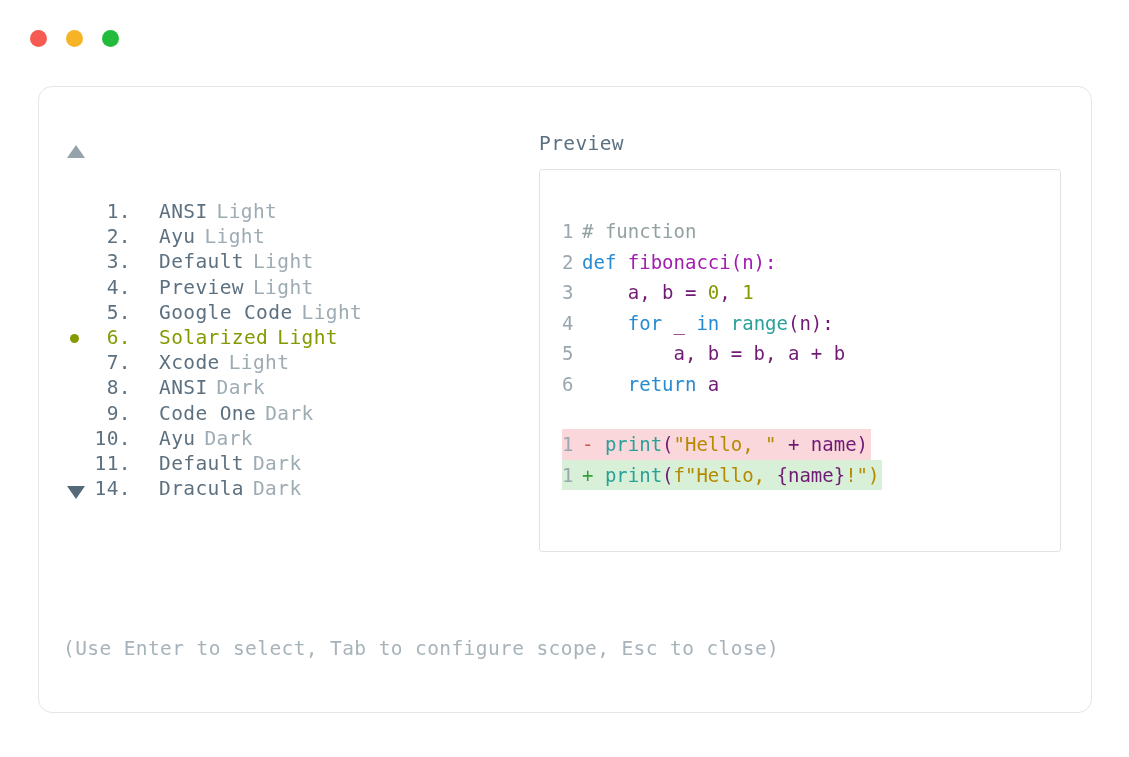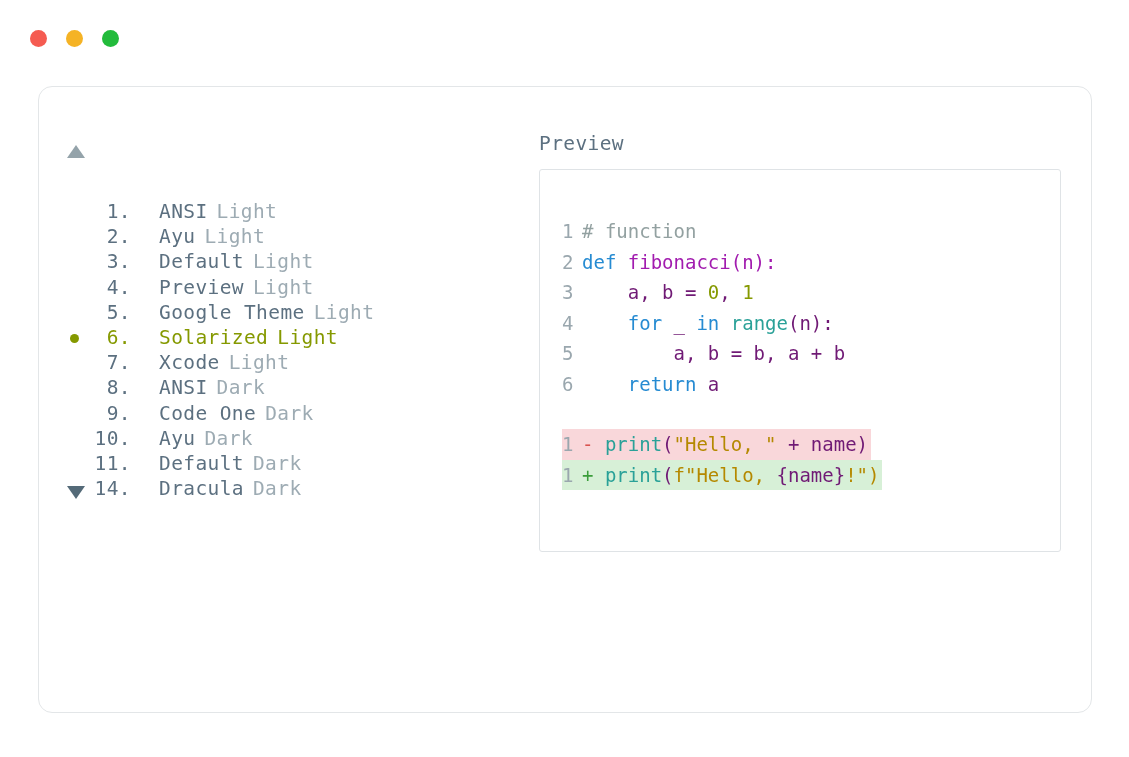--- a/index.html
+++ b/index.html
@@ -213,21 +213,21 @@
     <div class="col-left">
 
 
       <div class="arrow arrow-up"></div>
 
       <div class="theme-list" id="theme-list">
           <div class="theme-row"><span class="row-bullet"></span><span class="row-index">1.</span><span class="row-name">ANSI</span><span class="row-variant">Light</span></div>
           <div class="theme-row"><span class="row-bullet"></span><span class="row-index">2.</span><span class="row-name">Ayu</span><span class="row-variant">Light</span></div>
           <div class="theme-row"><span class="row-bullet"></span><span class="row-index">3.</span><span class="row-name">Default</span><span class="row-variant">Light</span></div>
           <div class="theme-row"><span class="row-bullet"></span><span class="row-index">4.</span><span class="row-name">Preview</span><span class="row-variant">Light</span></div>
-          <div class="theme-row"><span class="row-bullet"></span><span class="row-index">5.</span><span class="row-name">Google Theme</span><span class="row-variant">Light</span></div>
+          <div class="theme-row"><span class="row-bullet"></span><span class="row-index">5.</span><span class="row-name">Google Code</span><span class="row-variant">Light</span></div>
           <div class="theme-row selected"><span class="row-bullet"><span class="bullet-dot"></span></span><span class="row-index">6.</span><span class="row-name">Solarized</span><span class="row-variant">Light</span></div>
           <div class="theme-row"><span class="row-bullet"></span><span class="row-index">7.</span><span class="row-name">Xcode</span><span class="row-variant">Light</span></div>
           <div class="theme-row"><span class="row-bullet"></span><span class="row-index">8.</span><span class="row-name">ANSI</span><span class="row-variant">Dark</span></div>
           <div class="theme-row"><span class="row-bullet"></span><span class="row-index">9.</span><span class="row-name">Code One</span><span class="row-variant">Dark</span></div>
           <div class="theme-row"><span class="row-bullet"></span><span class="row-index">10.</span><span class="row-name">Ayu</span><span class="row-variant">Dark</span></div>
           <div class="theme-row"><span class="row-bullet"></span><span class="row-index">11.</span><span class="row-name">Default</span><span class="row-variant">Dark</span></div>
           <div class="theme-row"><span class="row-bullet"></span><span class="row-index">14.</span><span class="row-name">Dracula</span><span class="row-variant">Dark</span></div>
         </div>
 
       <div class="arrow arrow-down"></div>
@@ -236,15 +236,16 @@
     <div class="col-right">
       <div class="preview-label">Preview</div>
 
       <div class="preview-box">
         <div class="code-block" id="code-block"><div class="code-line"><span class="ln">1</span><span class="tok-comment"># function</span></div><div class="code-line"><span class="ln">2</span><span class="tok-kw">def </span><span class="tok-fn">fibonacci(n):</span></div><div class="code-line"><span class="ln">3</span><span class="tok-plain">    a, b = </span><span class="tok-num">0</span><span class="tok-plain">, </span><span class="tok-num">1</span></div><div class="code-line"><span class="ln">4</span><span class="tok-plain">    </span><span class="tok-kw">for</span><span class="tok-plain"> _ </span><span class="tok-kw">in</span><span class="tok-plain"> </span><span class="tok-builtin">range</span><span class="tok-plain">(n):</span></div><div class="code-line"><span class="ln">5</span><span class="tok-plain">        a, b = b, a + b</span></div><div class="code-line"><span class="ln">6</span><span class="tok-plain">    </span><span class="tok-kw">return</span><span class="tok-plain"> a</span></div></div>
         <div class="code-gap"></div>
         <div class="code-block" id="diff-block"><div><span class="diff-line diff-del"><span class="ln">1</span><span class="mark-del">- </span><span class="tok-builtin">print</span><span class="tok-plain">(</span><span class="tok-str">"Hello, "</span><span class="tok-plain"> + name)</span></span></div><div><span class="diff-line diff-add"><span class="ln">1</span><span class="mark-add">+ </span><span class="tok-builtin">print</span><span class="tok-plain">(</span><span class="tok-str">f"Hello, </span><span class="tok-plain">{name}</span><span class="tok-str">!")</span></span></div></div>
       </div>
     </div>
 
+    <div class="footer-hint">(Use Enter to select, Tab to configure scope, Esc to close)</div>
 
   </div>
 </div>
 
 </body></html>

